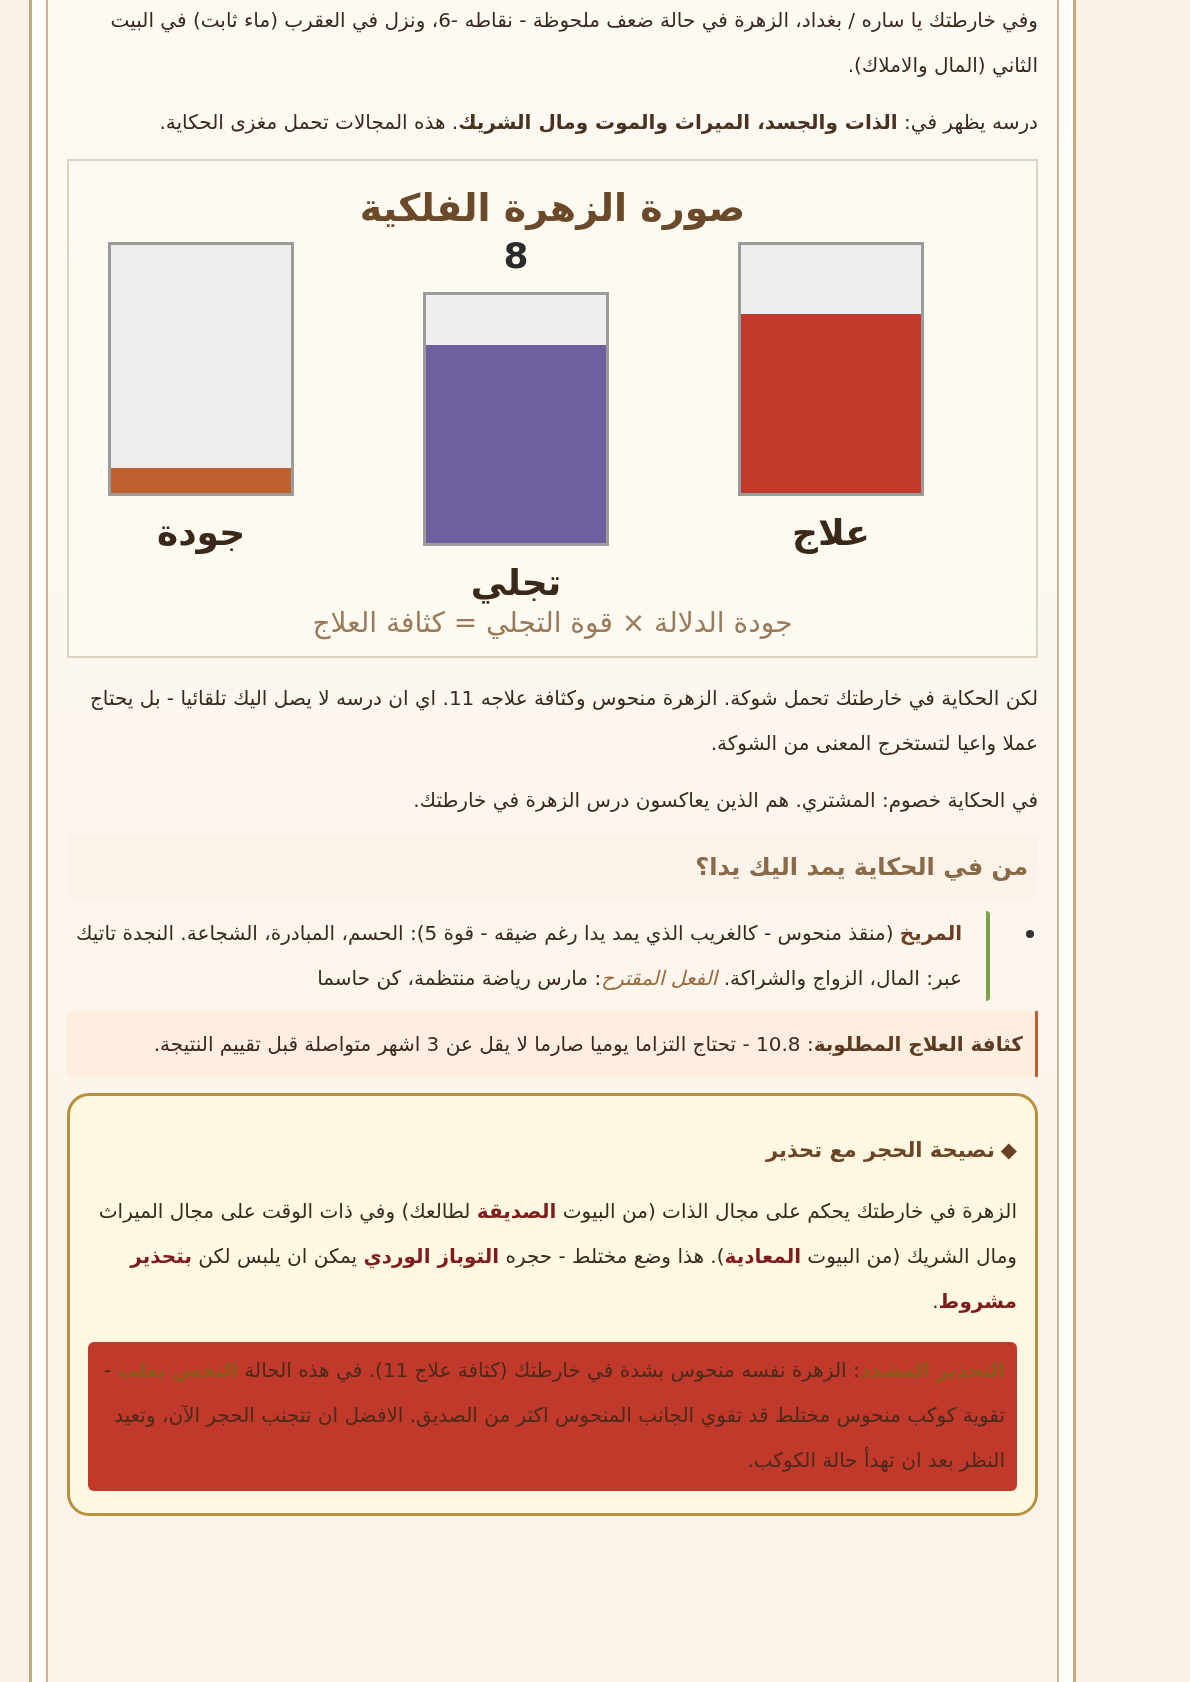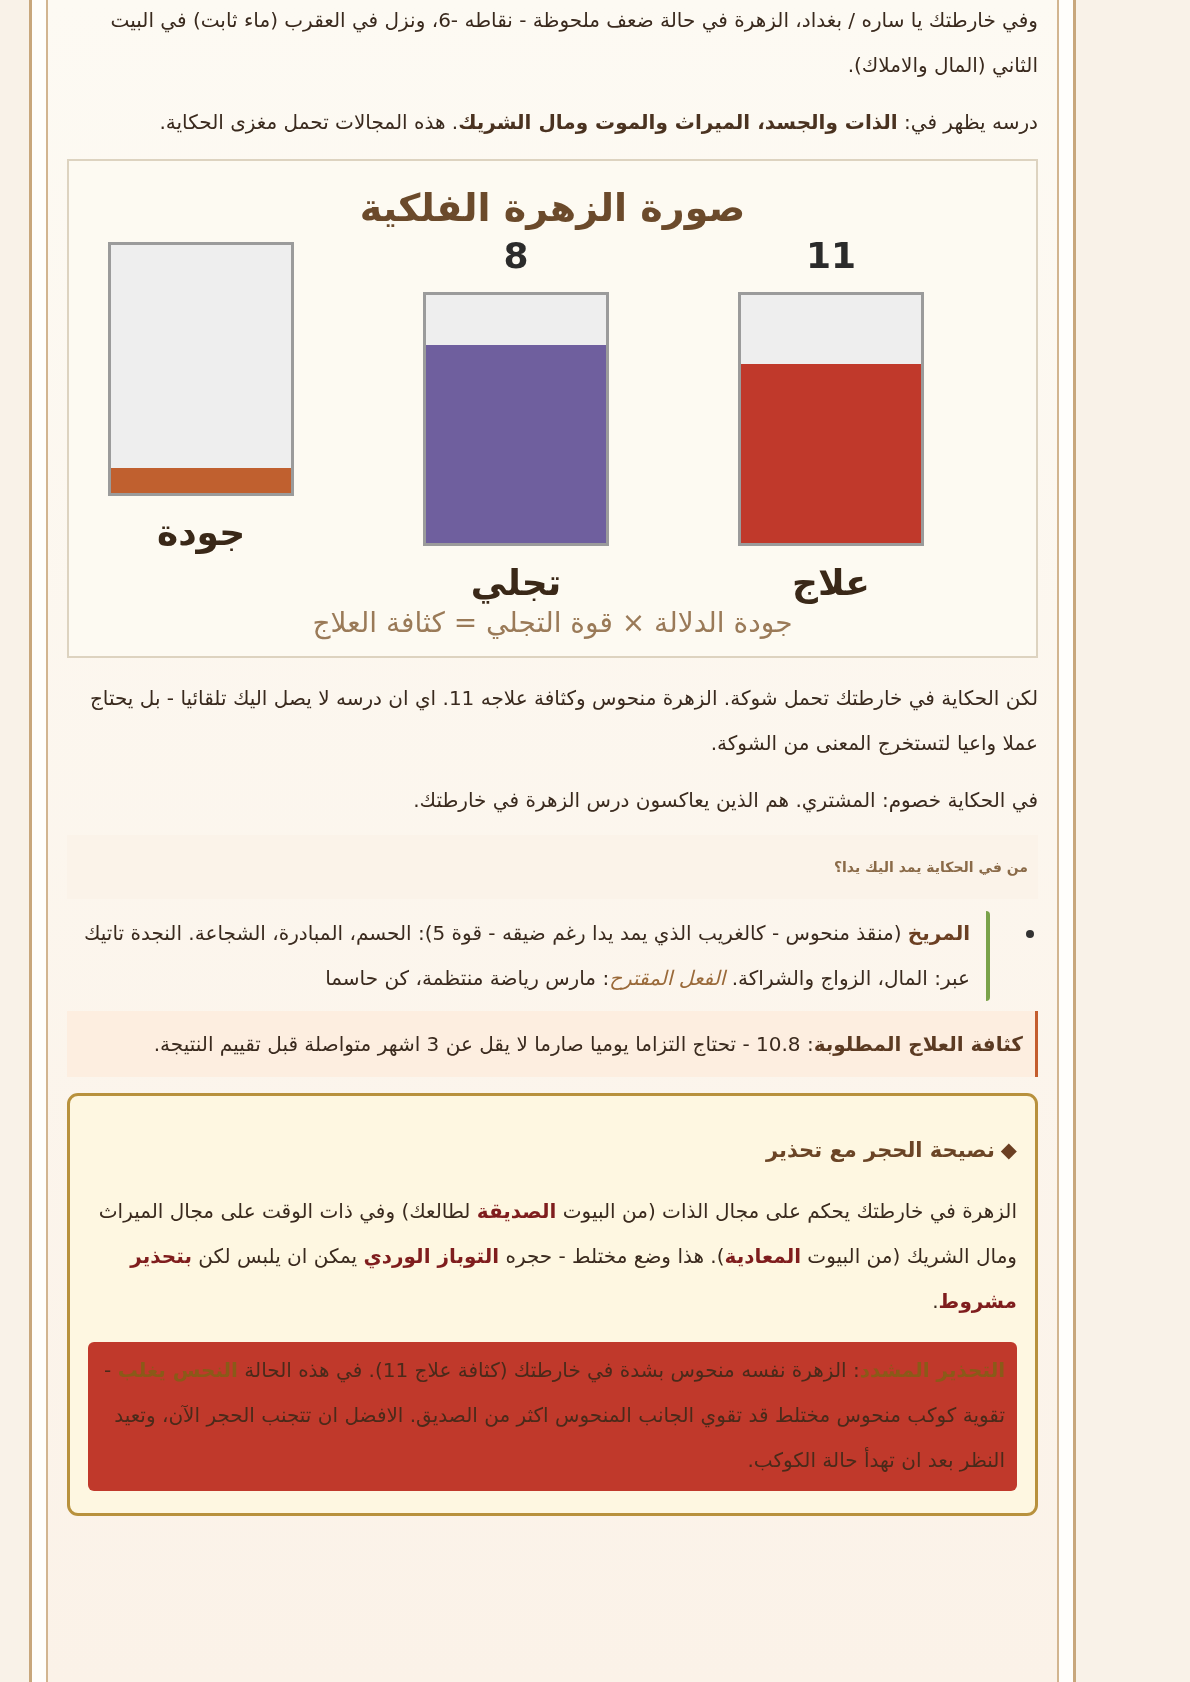--- a/index.html
+++ b/index.html
@@ -60,48 +60,48 @@
       position: absolute; left: 0; right: 0; top: 442px; text-align: center;
       font-size: 28px; color: #9a7a58; line-height: 40px;
     }
 
     .p3 { margin-top: 18px; }
     .p4 { margin-top: 12px; }
 
     .question {
       margin-top: 12px; height: 64px; line-height: 64px;
       background: #fbf3e9; padding-right: 10px;
-      font-size: 14px; font-weight: bold; color: #8a6a48;
+      font-size: 24px; font-weight: bold; color: #8a6a48;
     }
     .sub-head { margin-top: 22px; font-weight: bold; color: #3a2818; }
 
     .bullet-list { margin-top: 12px; position: relative; padding-right: 48px; }
     .bullet-dot {
       position: absolute; right: 4px; top: 19px; width: 8px; height: 8px;
       border-radius: 50%; background: #333;
     }
     .bullet-item {
       border-right: 4px solid #7aa24a; border-radius: 4px;
-      padding-right: 16px;
+      padding-right: 24px;
     }
     .planet-name { font-weight: bold; color: #6b3f22; }
     .italic-label { font-style: italic; color: #9a6a3a; }
 
     .callout {
       margin-top: 10px; height: 66px; line-height: 66px;
       background: #fdeee0; border-right: 3px solid #c45d2e;
       padding-right: 12px;
     }
     .callout b { color: #5b3a22; }
 
     .hadith { margin-top: 12px; }
     .hadith-quote { font-style: italic; color: #9a6a3a; }
 
     .advice-box {
-      margin-top: 16px; border: 3px solid #b8913d; border-radius: 11px;
+      margin-top: 16px; border: 3px solid #b8913d; border-radius: 22px;
       background: #fef7e1; padding: 20px 18px 22px 18px;
     }
     .advice-title {
       margin-top: 12px; font-weight: bold; color: #6b4526; font-size: 21px;
     }
     .diamond { color: #6b3f22; margin-left: 6px; }
     .advice-text { margin-top: 16px; }
     .advice-text b { color: #7f1d1d; }
     .danger {
       margin-top: 18px; background: #c0392b; border-radius: 6px;
@@ -117,21 +117,20 @@
   <div class="frame-inner"></div>
 
   <div class="content">
     <p class="p1">وفي خارطتك يا ساره / بغداد، الزهرة في حالة ضعف ملحوظة - نقاطه -6، ونزل في العقرب (ماء ثابت) في البيت الثاني (المال والاملاك).</p>
     <p class="p2"><span>درسه يظهر في: </span><b>الذات والجسد، الميراث والموت ومال الشريك</b><span>. هذه المجالات تحمل مغزى الحكاية.</span></p>
 
     <div class="chart">
       <div class="chart-title">صورة الزهرة الفلكية</div>
 
       <div class="bar-col" style="right: 112px;">
-        <div class="bar-value">11</div>
         <div class="bar-box">
           <div class="bar-fill" style="height:72%; background:#c0392b;"></div>
         </div>
         <div class="bar-label">علاج</div>
       </div>
 
       <div class="bar-col" style="right: 427px;">
         <div class="bar-value">8</div>
         <div class="bar-box">
           <div class="bar-fill" style="height:80%; background:#6f5f9e;"></div>

